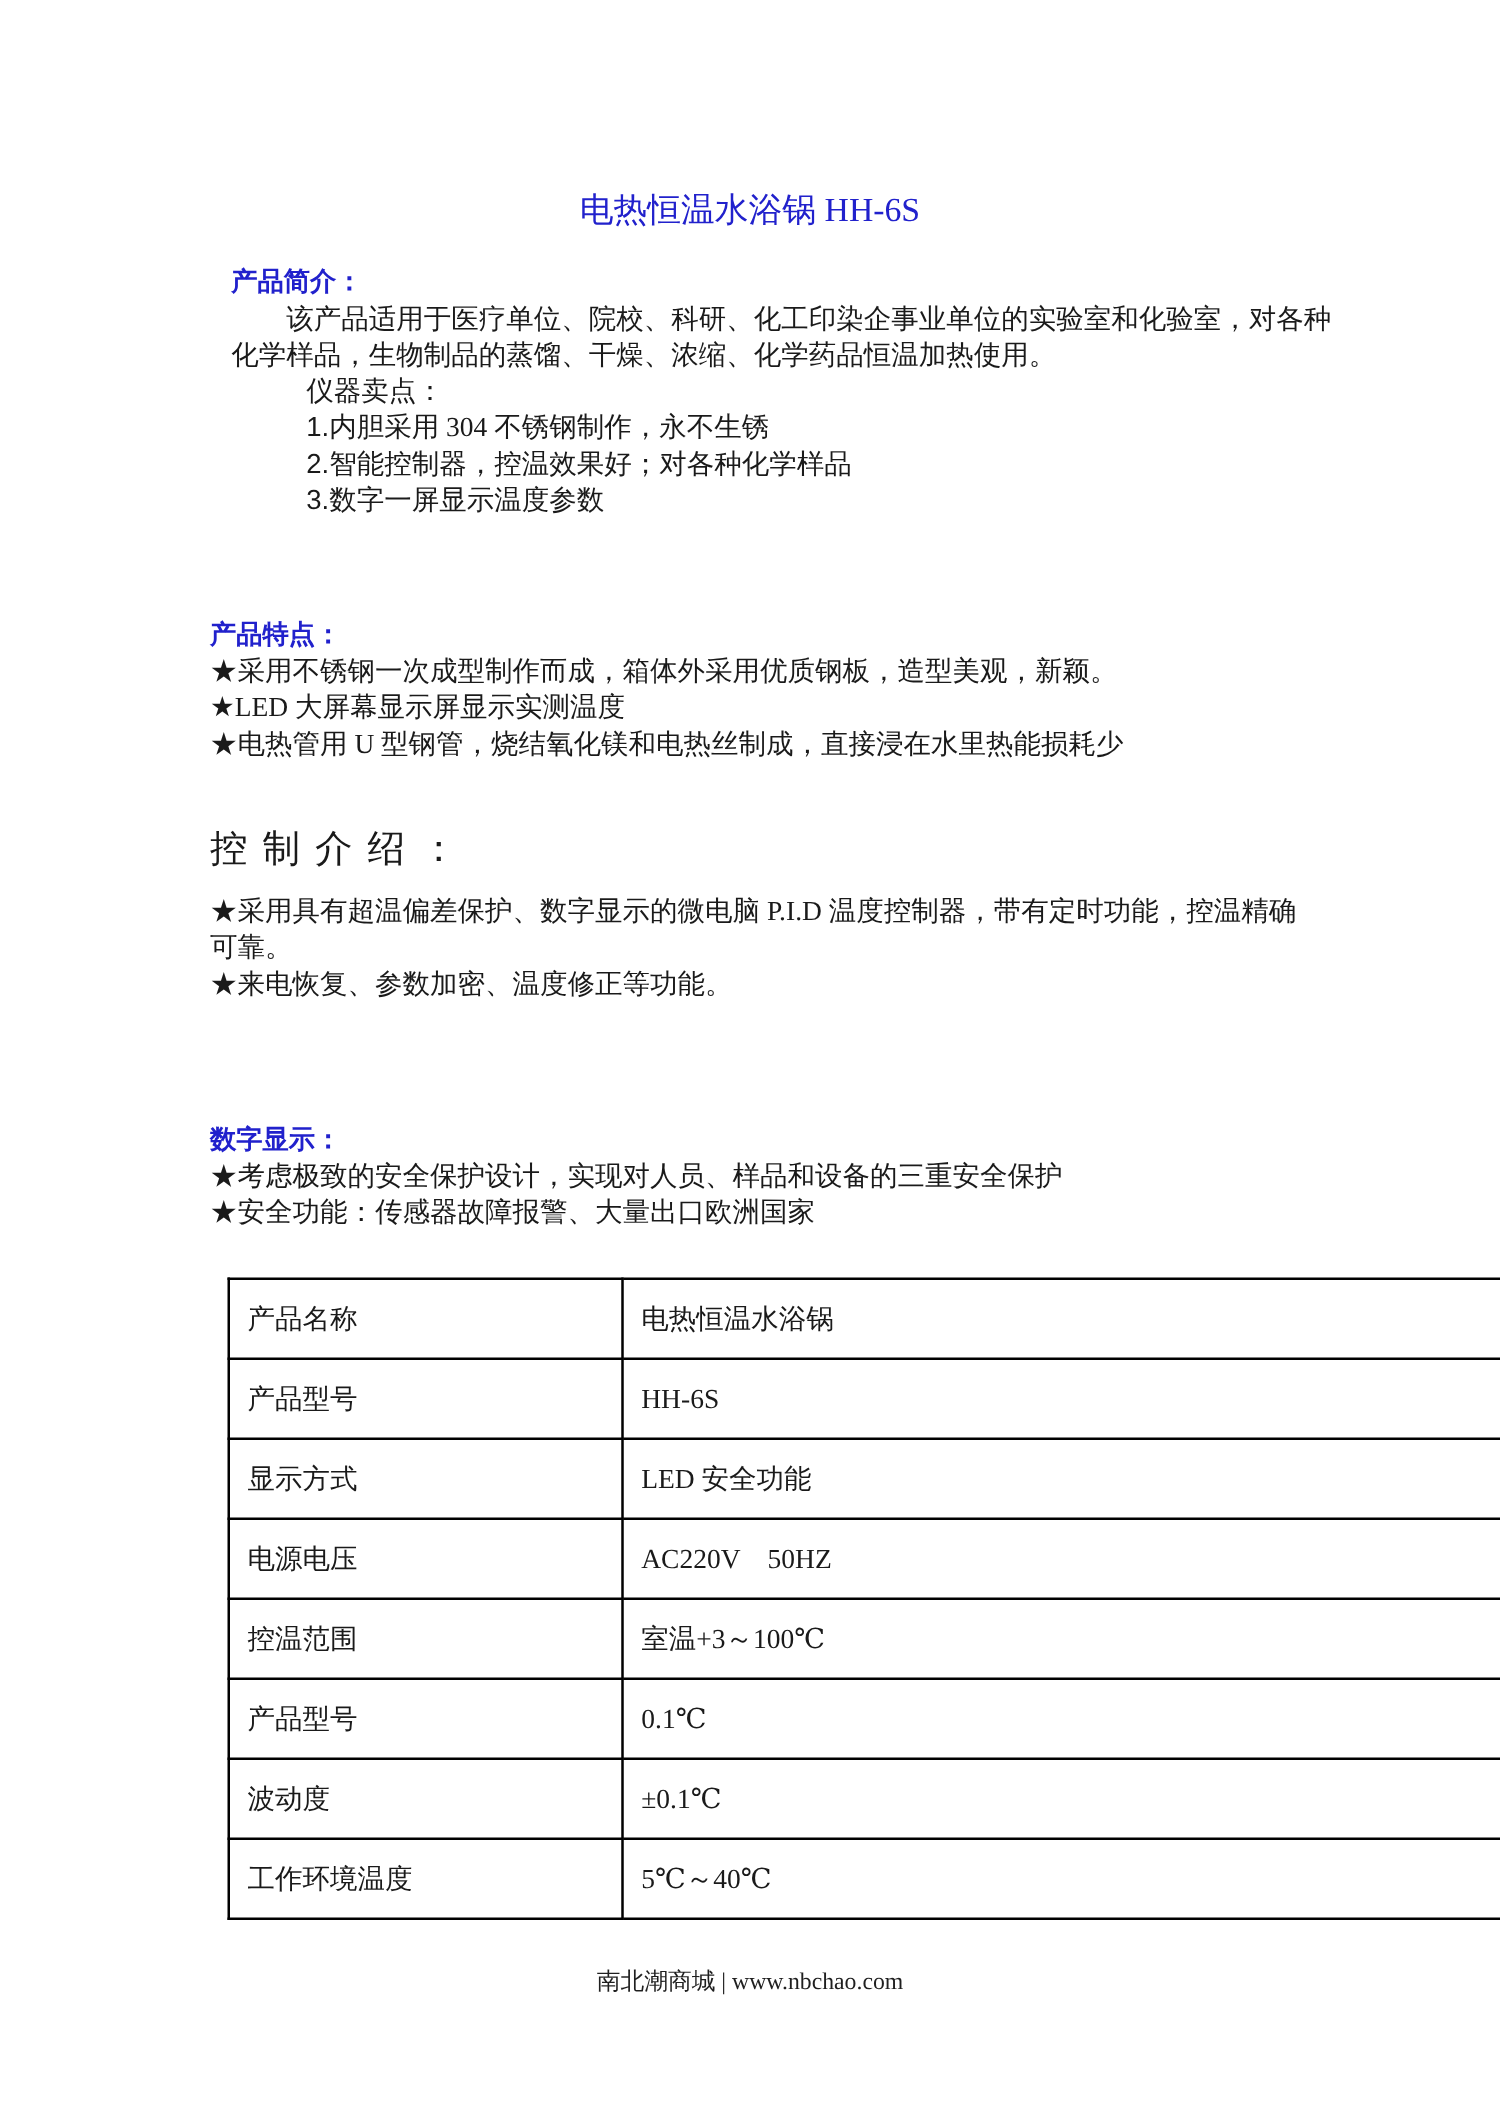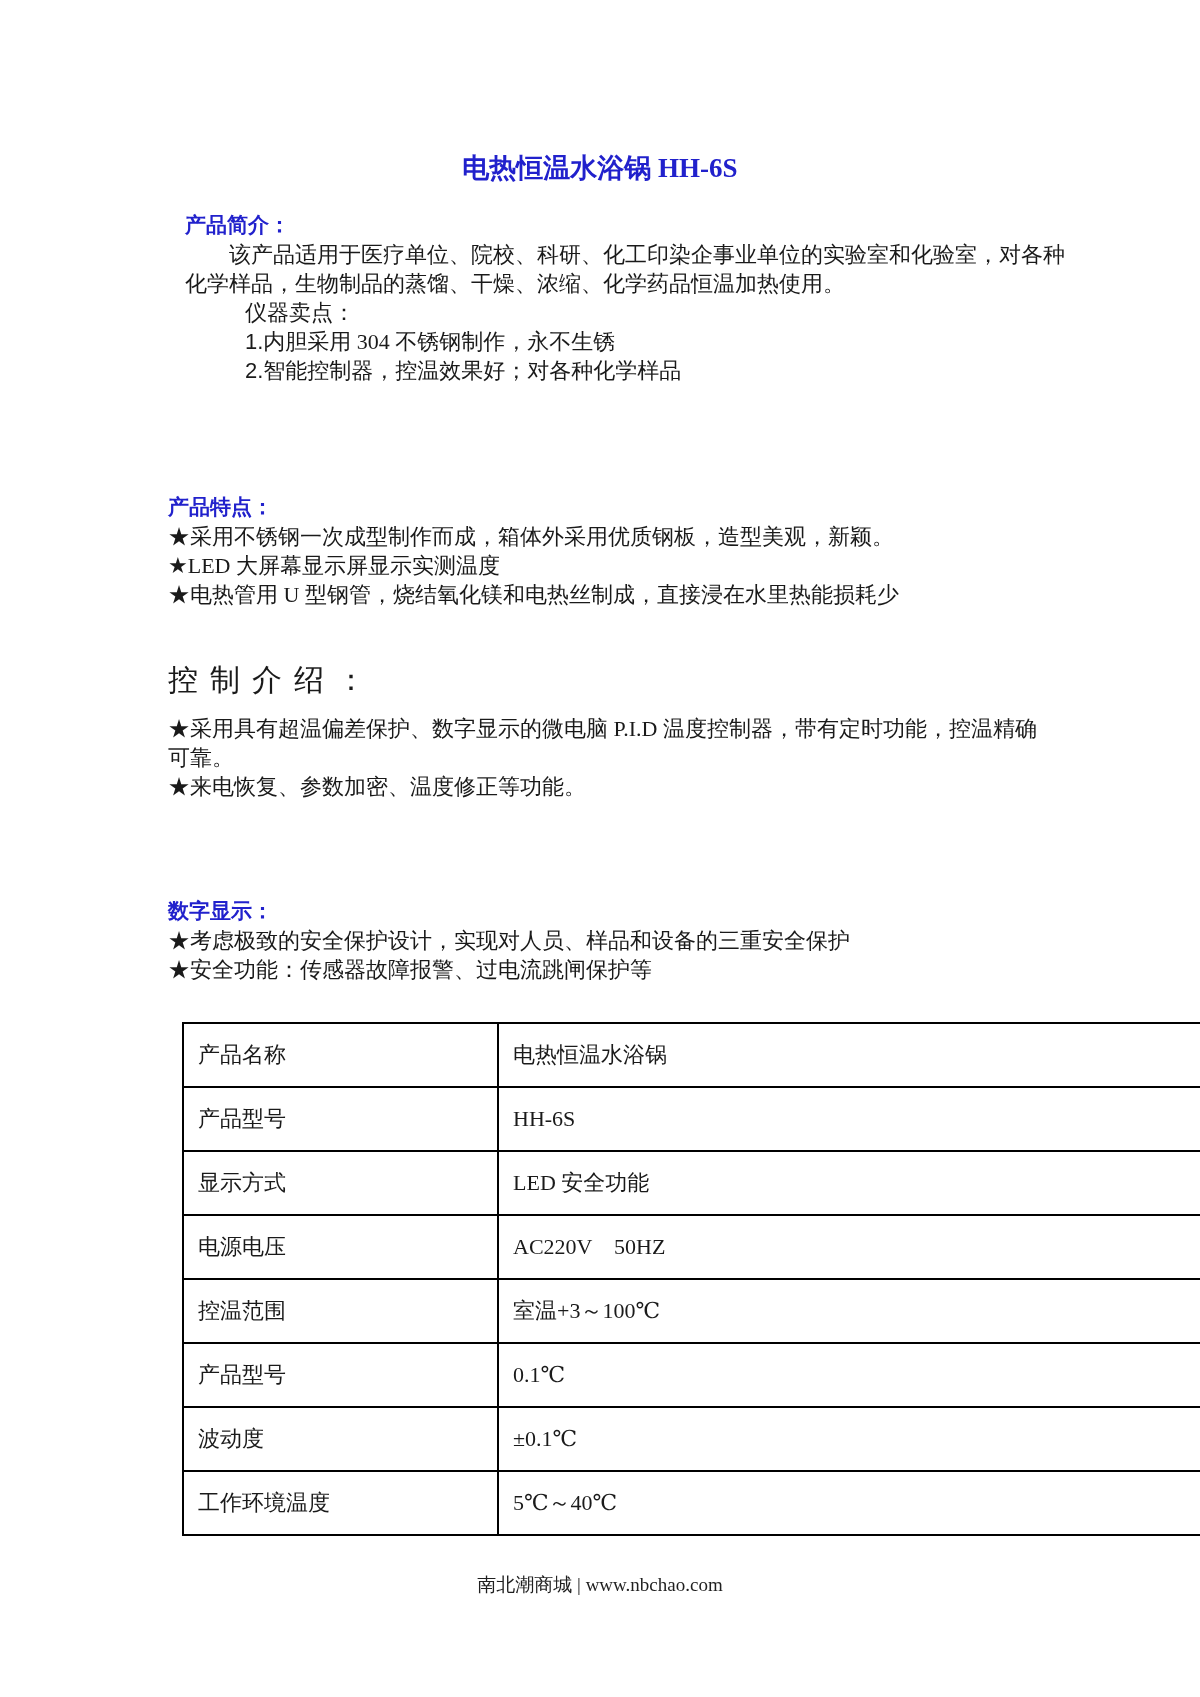--- a/index.html
+++ b/index.html
@@ -8,21 +8,21 @@
     position:relative;
     width:1200px; height:1697px;
     background:#ffffff;
     font-family:"Liberation Serif","DejaVu Serif",serif;
     color:#1a1a1a;
     overflow:hidden;
   }
   .doc-title {
     position:absolute; top:150px; left:0; width:100%;
     text-align:center;
-    font-size:27px; font-weight:700;
+    font-size:27px; font-weight:400;
     color:#2121cc;
   }
   .sec {
     position:absolute; left:168px; width:880px;
     font-size:22px; line-height:29px;
   }
   .sec-heading {
     color:#2121cc; font-size:21px; line-height:30px; font-weight:700;
   }
   #intro-section    { top:210px;margin-left:17px; }
@@ -62,40 +62,41 @@
 
   <div class="doc-title">电热恒温水浴锅 HH-6S</div>
 
   <div class="sec" id="intro-section">
     <div class="sec-heading">产品简介：</div>
     <div class="intro-para">该产品适用于医疗单位、院校、科研、化工印染企事业单位的实验室和化验室，对各种化学样品，生物制品的蒸馏、干燥、浓缩、化学药品恒温加热使用。</div>
     <div class="selling">
       <div>仪器卖点：</div>
       <div class="sp-item"><span class="num">1.</span><span>内胆采用 304 不锈钢制作，永不生锈</span></div>
       <div class="sp-item"><span class="num">2.</span><span>智能控制器，控温效果好；对各种化学样品</span></div>
+      <div class="sp-item"><span class="num">3.</span><span>数字一屏显示温度参数</span></div>
     </div>
   </div>
 
   <div class="sec" id="features-section">
     <div class="sec-heading">产品特点：</div>
     <div class="star-item">★采用不锈钢一次成型制作而成，箱体外采用优质钢板，造型美观，新颖。</div>
     <div class="star-item">★LED 大屏幕显示屏显示实测温度</div>
     <div class="star-item">★电热管用 U 型钢管，烧结氧化镁和电热丝制成，直接浸在水里热能损耗少</div>
   </div>
 
   <div class="sec" id="control-section">
     <div class="control-heading">控制介绍：</div>
     <div class="star-item">★采用具有超温偏差保护、数字显示的微电脑 P.I.D 温度控制器，带有定时功能，控温精确可靠。</div>
     <div class="star-item">★来电恢复、参数加密、温度修正等功能。</div>
   </div>
 
   <div class="sec" id="safety-section">
     <div class="sec-heading">数字显示：</div>
     <div class="star-item">★考虑极致的安全保护设计，实现对人员、样品和设备的三重安全保护</div>
-    <div class="star-item">★安全功能：传感器故障报警、过电流跳闸保护等</div>
+    <div class="star-item">★安全功能：传感器故障报警、大量出口欧洲国家</div>
   </div>
 
   <table class="spec-table">
     <tbody>
       <tr>
         <td class="spec-label">产品名称</td>
         <td class="spec-value">电热恒温水浴锅</td>
       </tr>
       <tr>
         <td class="spec-label">产品型号</td>

